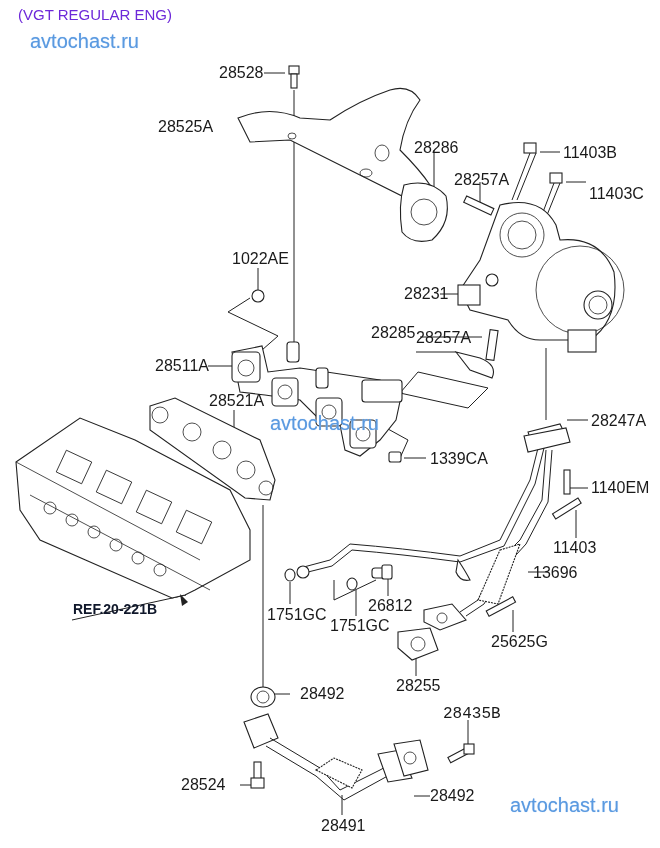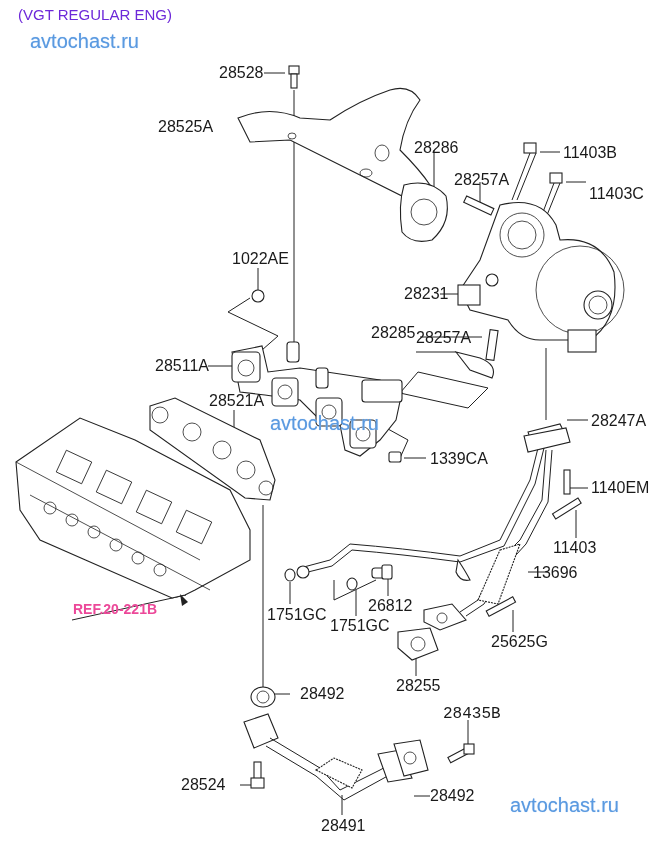--- a/index.html
+++ b/index.html
@@ -3,21 +3,21 @@
 <meta charset="utf-8">
 <style>
   html, body { margin:0; padding:0; background:#ffffff; }
   body { width:660px; height:848px; position:relative; overflow:hidden;
          font-family:"Liberation Sans", sans-serif; }
   #canvas { position:absolute; left:0; top:0; width:660px; height:848px; }
   .lbl { position:absolute; font-size:16px; color:#1a1a1a; white-space:nowrap; line-height:16px; }
   .title { position:absolute; left:18px; top:6px; font-size:15px; color:#6d28d9; }
   .wm { position:absolute; font-size:20px; color:#5a9ae0; white-space:nowrap;
         text-shadow:0 0 1px #a9c9f2; }
-  .ref { position:absolute; left:73px; top:601px; font-size:14px; font-weight:bold; color:#ec4899; }
+  .ref { position:absolute; left:73px; top:601px; font-size:14px; font-weight:bold; color:#0f172a; }
   svg .p { fill:#fff; stroke:#222; stroke-width:1.1; }
   svg .l { fill:none; stroke:#222; stroke-width:1; }
   svg .t { fill:none; stroke:#222; stroke-width:0.8; }
 </style>
 </head>
 <body>
 
 <svg id="canvas" viewBox="0 0 660 848">
 
   <g>

